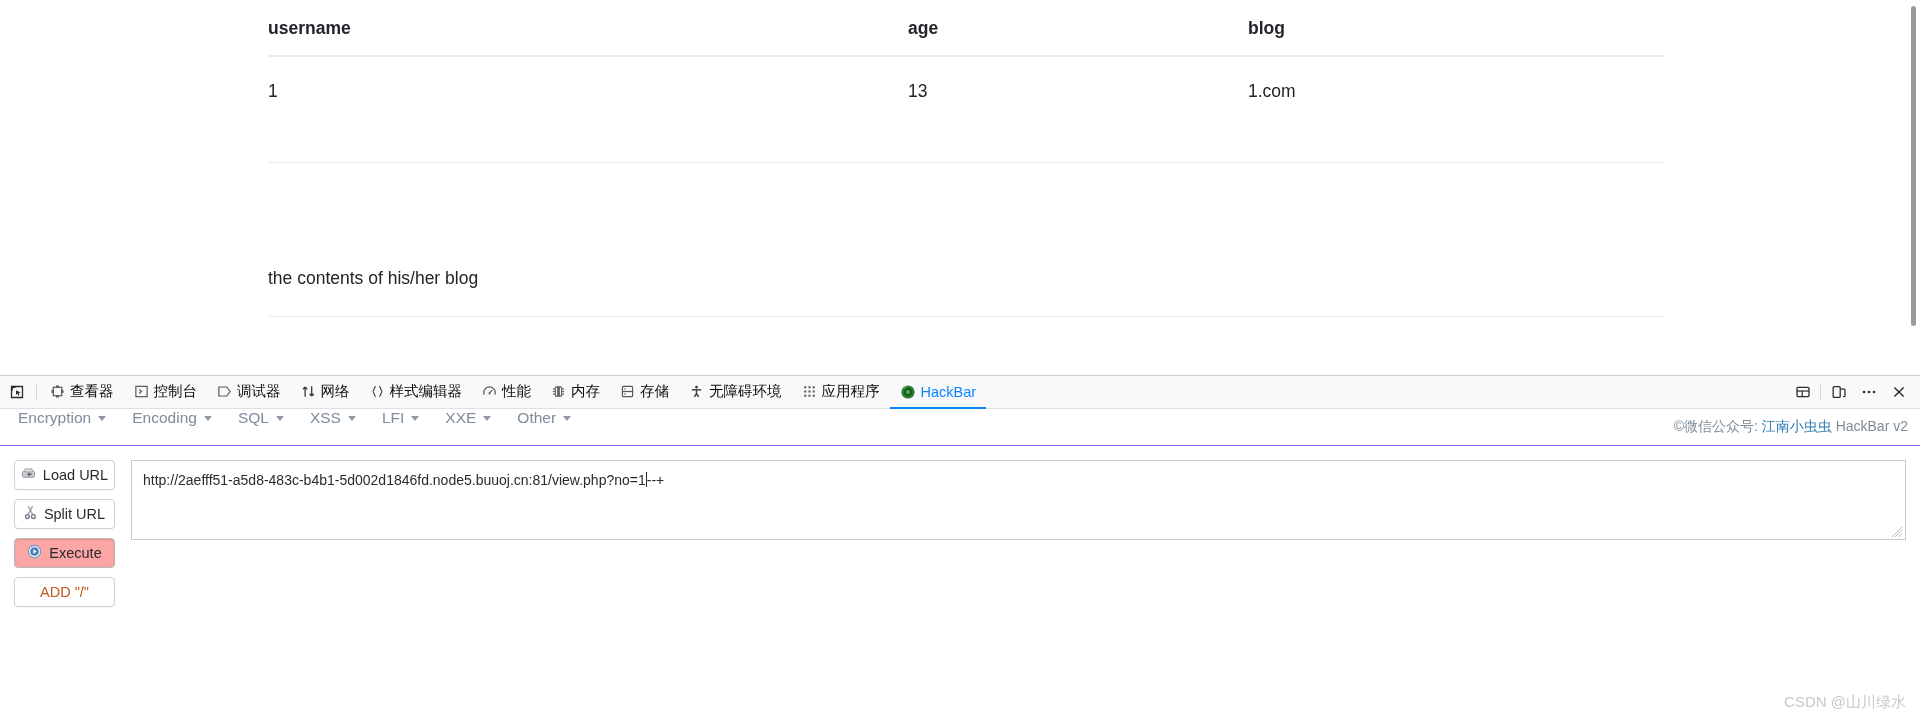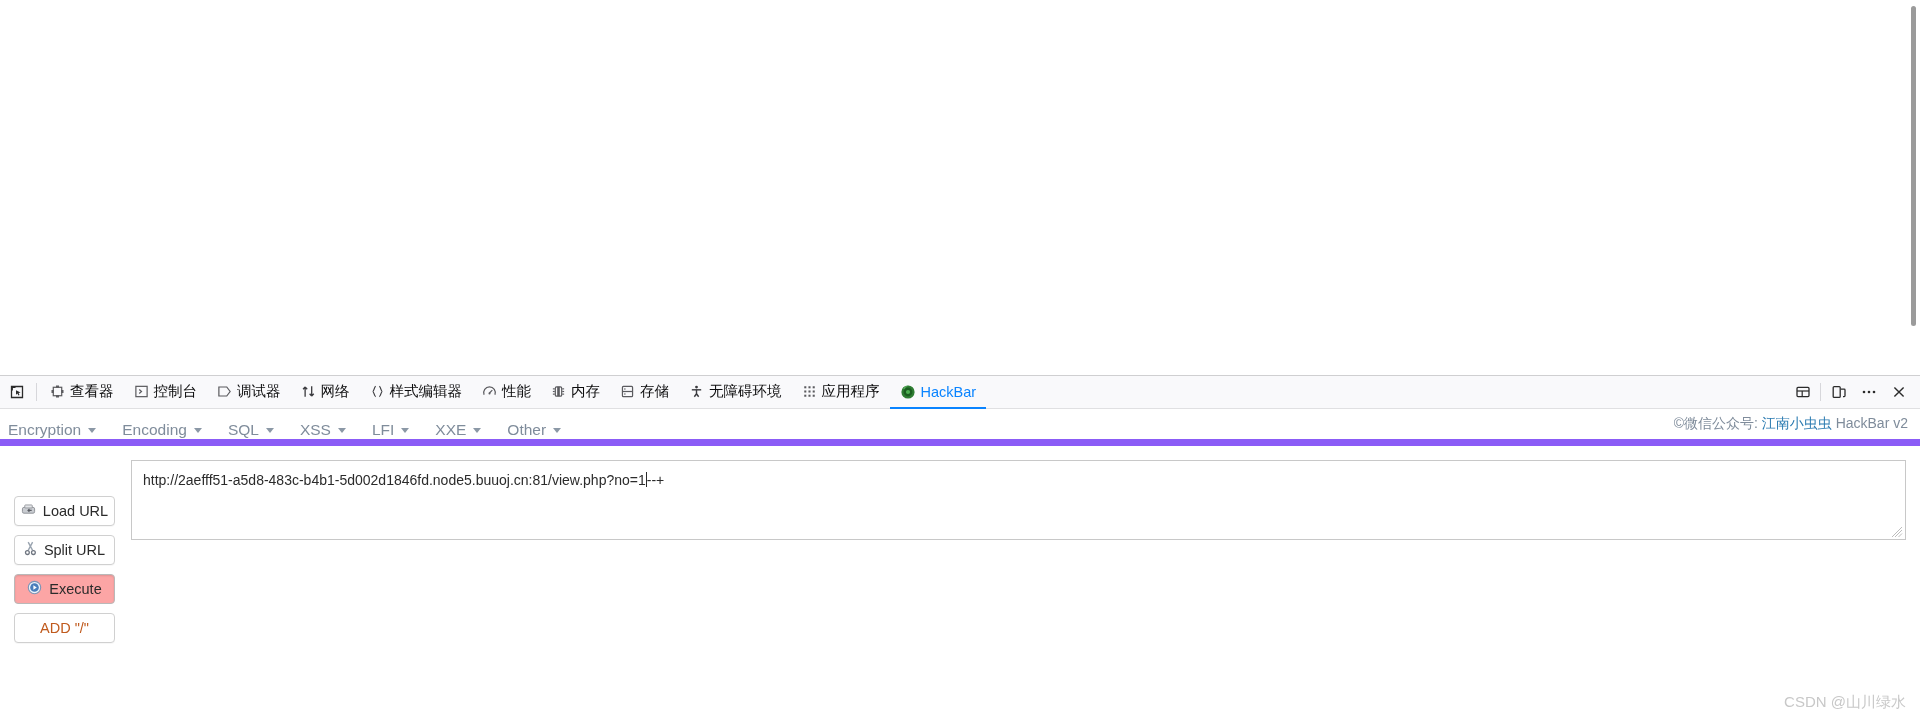--- a/index.html
+++ b/index.html
@@ -112,25 +112,25 @@
   }
   #tab-spacer { flex: 1 1 auto; }
   .tool-btn {
     display: flex; align-items: center; justify-content: center;
     width: 30px; min-width: 30px; height: 32px;
     cursor: pointer;
   }
 
   
   #hb-menu {
-    display: flex; align-items: flex-end;
+    display: flex; align-items: flex-start;
     height: 37px;
     background: #ffffff;
-    border-bottom: 7px solid #8b5cf6;
-    padding-left: 8px;
+    border-bottom: 1px solid #8b5cf6;
+    padding-left: 18px;
     position: relative;
   }
   .hb-mi {
     display: flex; align-items: center; gap: 7px;
     font-size: 15.5px;
     color: #7f8c9b;
     padding: 0 16px 0 0;
     margin-right: 10px;
     cursor: pointer;
     white-space: nowrap;
@@ -153,21 +153,21 @@
   #hb-brand .cn { color: #7f8c9b; }
 
   
   #hb-body {
     display: flex;
     padding: 14px 14px 0 14px;
     gap: 16px;
   }
   #hb-left {
     display: flex; flex-direction: column; gap: 9px;
-    width: 101px; min-width: 101px; margin-top: 36px;
+    width: 101px; min-width: 101px;
   }
   .hbtn {
     display: flex; align-items: center; justify-content: center; gap: 7px;
     height: 30px;
     background: #ffffff;
     border: 1px solid #d0d0d0;
     border-radius: 4px;
     font-size: 14.5px;
     color: #2b2b2b;
     cursor: pointer;
@@ -236,20 +236,39 @@
     position: absolute; right: 14px; bottom: 12px;
     font-size: 15px;
     color: #c8c8c8;
     white-space: nowrap;
   }
 </style>
 </head>
 <body>
 
 <div id="page-area">
+  <div id="page-inner">
+    <table class="result">
+      <thead>
+        <tr>
+          <th class="col-username">username</th>
+          <th class="col-age">age</th>
+          <th class="col-blog">blog</th>
+        </tr>
+      </thead>
+      <tbody>
+        <tr>
+          <td class="col-username">1</td>
+          <td class="col-age">13</td>
+          <td class="col-blog">1.com</td>
+        </tr>
+      </tbody>
+    </table>
+    <div class="blog-note">the contents of his/her blog</div>
+  </div>
 
   <div id="page-scrollbar">
     <div class="thumb"></div>
   </div>
 </div>
 
 <div id="devtools">
 
   <div id="tabbar">
 

